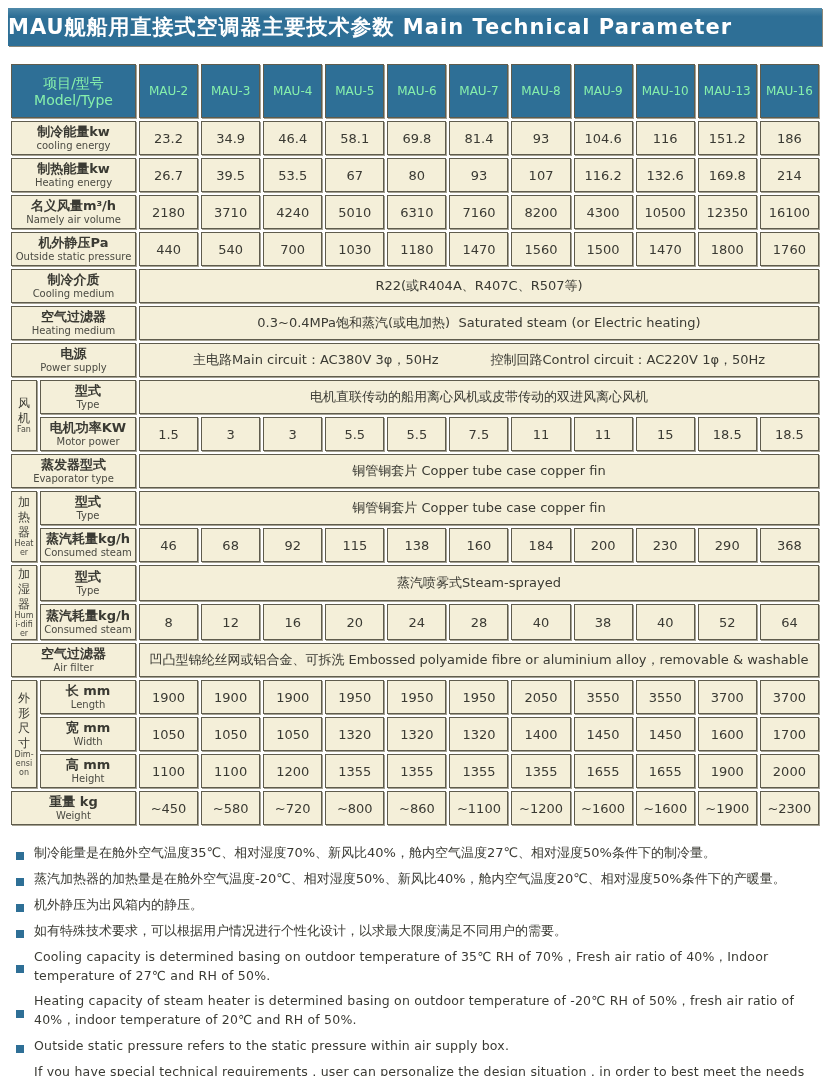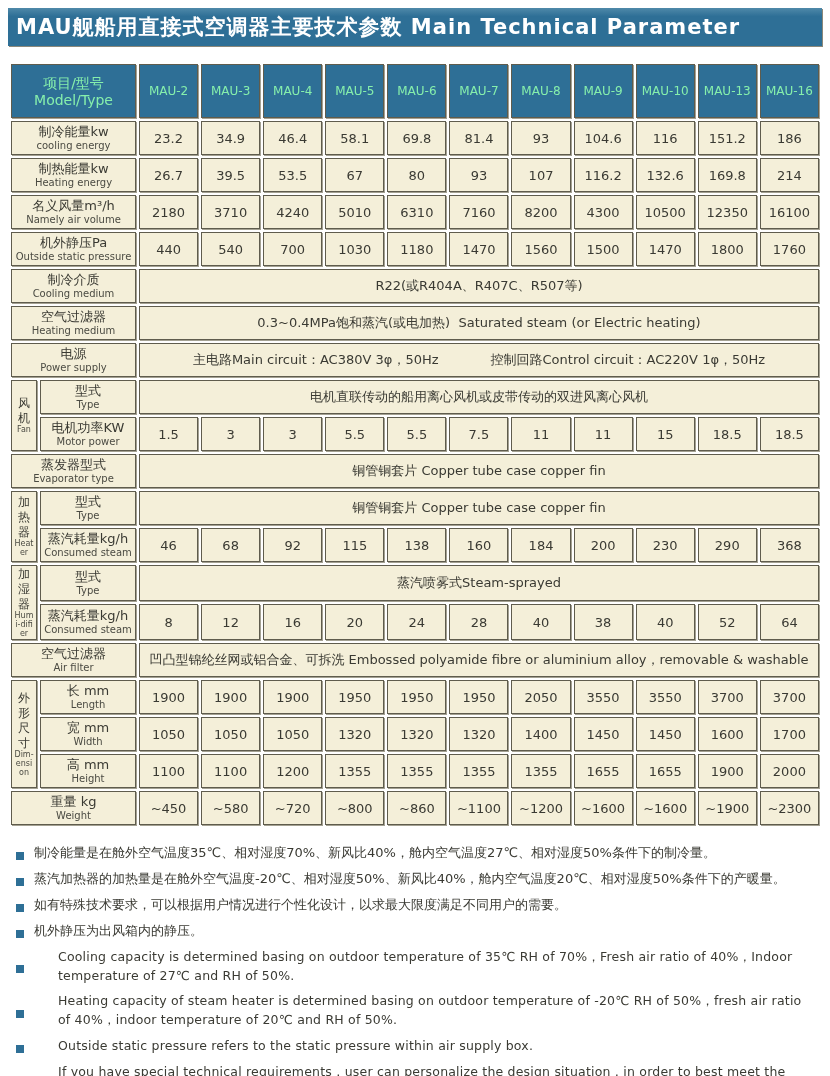--- a/index.html
+++ b/index.html
@@ -10,21 +10,21 @@
     position:relative;
   }
   .page{padding:8px 8px 0 8px;}
 
   
   .title-band{
     height:38px;
     background:linear-gradient(#4f89a9 0%,#2e6f96 22%,#2e6f96 100%);
     color:#fff;
     display:flex;align-items:center;
-    padding:0 8px;
+    padding:0 0;
     font-size:21px;font-weight:bold;
     letter-spacing:1px;
     box-shadow:1px 1px 0 #8b887a;
   }
 
   
   table.spec{
     margin-top:15px;
     width:814px;
     table-layout:fixed;
@@ -40,41 +40,41 @@
     text-align:center;
     vertical-align:middle;
   }
   table.spec th{
     background:#2e6f96;color:#86efac;font-weight:normal;
     height:50px;font-size:12px;
   }
   table.spec td{background:#f4efd9;height:30px;}
   .hdr-zh{font-size:14px;line-height:1.3;}
   .hdr-en{font-size:14px;line-height:1.2;}
-  .lab-zh{font-size:13px;line-height:1.15;}
+  .lab-zh{font-size:13px;line-height:1.15;font-weight:bold;}
   .lab-en{font-size:10px;line-height:1.1;color:#4a4a42;}
   td.val{font-size:13px;}
   td.spanval{font-size:13px;white-space:pre-wrap;}
   td.groupcell{padding:0;}
   .grp-zh{font-size:12px;line-height:1.25;display:block;word-break:break-all;}
   .grp-en{font-size:8px;line-height:1.1;display:block;word-break:break-all;color:#4a4a42;}
 
   
   .notes{margin-top:16px;padding:0 6px;}
   .note{
     display:flex;align-items:center;
     margin-bottom:7px;
   }
   .note .bullet{
     flex:0 0 auto;
     width:8px;height:8px;margin:5px 10px 0 2px;
     background:#2e6f96;
   }
   .note .txt{font-size:13px;line-height:1.45;}
-  .note.en .txt{font-size:12.5px;line-height:1.5;letter-spacing:0.2px;margin-left:24px;}
+  .note.en .txt{font-size:12.5px;line-height:1.5;letter-spacing:0.2px;}
 </style>
 </head>
 <body>
 
 <div class="page">
 
   <div class="title-band">MAU舰船用直接式空调器主要技术参数 Main Technical Parameter</div>
 
   <table class="spec">
     <colgroup>
@@ -378,26 +378,26 @@
       <div class="note zh">
         <span class="bullet"></span>
         <span class="txt">制冷能量是在舱外空气温度35℃、相对湿度70%、新风比40%，舱内空气温度27℃、相对湿度50%条件下的制冷量。</span>
       </div>
       <div class="note zh">
         <span class="bullet"></span>
         <span class="txt">蒸汽加热器的加热量是在舱外空气温度-20℃、相对湿度50%、新风比40%，舱内空气温度20℃、相对湿度50%条件下的产暖量。</span>
       </div>
       <div class="note zh">
         <span class="bullet"></span>
+        <span class="txt">机外静压为出风箱内的静压。</span>
+      </div>
+      <div class="note zh">
+        <span class="bullet"></span>
         <span class="txt">如有特殊技术要求，可以根据用户情况进行个性化设计，以求最大限度满足不同用户的需要。</span>
       </div>
-      <div class="note zh">
-        <span class="bullet"></span>
-        <span class="txt">机外静压为出风箱内的静压。</span>
-      </div>
       <div class="note en">
         <span class="bullet"></span>
         <span class="txt">Cooling capacity is determined basing on outdoor temperature of 35℃ RH of 70%，Fresh air ratio of 40%，Indoor temperature of 27℃ and RH of 50%.</span>
       </div>
       <div class="note en">
         <span class="bullet"></span>
         <span class="txt">Heating capacity of steam heater is determined basing on outdoor temperature of -20℃ RH of 50%，fresh air ratio of 40%，indoor temperature of 20℃ and RH of 50%.</span>
       </div>
       <div class="note en">
         <span class="bullet"></span>

